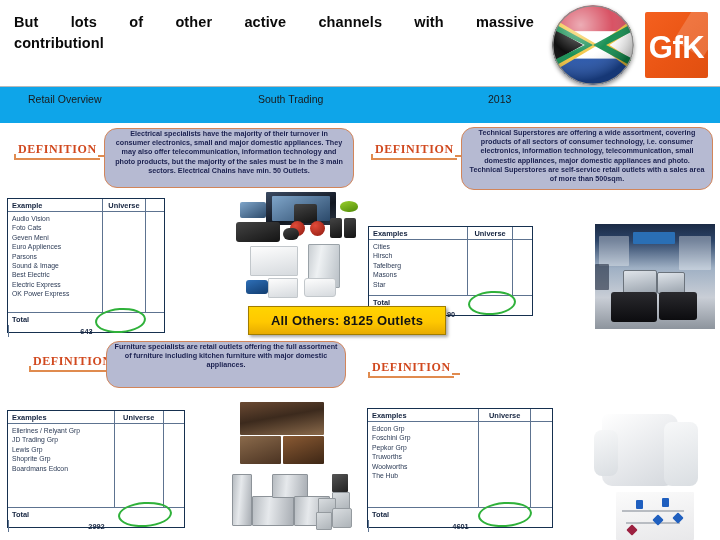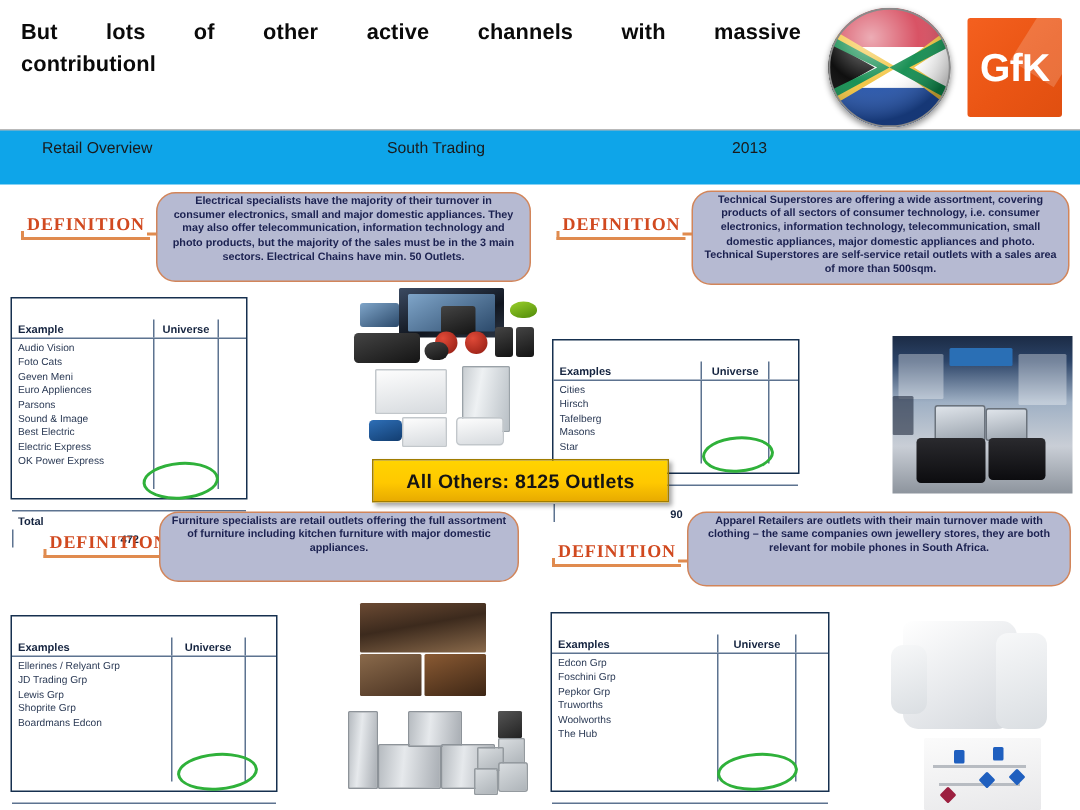--- a/index.html
+++ b/index.html
@@ -26,21 +26,21 @@
   }
   .flag-logo svg{display:block;width:100%;height:100%;}
 
   .gfk-logo{
     position:absolute;left:645px;top:12px;width:63px;height:66px;
     background:linear-gradient(135deg,#f4601f 0%,#ea5514 55%,#e04f10 100%);
     border-radius:2px;overflow:hidden;
   }
   .gfk-logo .gfk-text{
     position:absolute;left:0;right:0;top:18px;text-align:center;
-    color:#fff;font-size:26px;font-weight:bold;letter-spacing:-.5px;
+    color:#fff;font-size:31px;font-weight:bold;letter-spacing:-.5px;
     font-family:"Liberation Sans",sans-serif;
   }
   .gfk-logo .gfk-shine{
     position:absolute;right:-14px;top:-22px;width:34px;height:64px;
     background:rgba(255,255,255,.18);transform:rotate(32deg);
   }
 
   
   .subbar{
     position:absolute;left:0;top:86px;width:720px;height:36px;
@@ -88,21 +88,21 @@
     overflow:hidden;
   }
 
   
   .ex-table{
     position:absolute;border:1.4px solid #16304f;background:#fff;
     box-sizing:border-box;
   }
   .ex-table .row-head,
   .ex-table .row-total{
-    display:flex;font-size:7.4px;font-weight:bold;color:#14233f;margin-top:14px;
+    display:flex;font-size:7.4px;font-weight:bold;color:#14233f;
   }
   .ex-table .row-head{border-bottom:1px solid #5d7390;}
   .ex-table .row-total{border-top:1px solid #5d7390;flex-direction:column;}
   .ex-table .body{
     display:flex;
   }
   .ex-table .colL{flex:0 0 60%;box-sizing:border-box;padding:1.5px 4px;}
   .ex-table .colM{flex:0 0 28%;box-sizing:border-box;padding:1.5px 3px;
     border-left:1px solid #5d7390;text-align:center;}
   .ex-table .colR{flex:0 0 12%;box-sizing:border-box;
@@ -245,21 +245,21 @@
         <div class="name">Sound &amp; Image</div>
         <div class="name">Best Electric</div>
         <div class="name">Electric Express</div>
         <div class="name">OK Power Express</div>
       </div>
       <div class="colM"></div>
       <div class="colR"></div>
     </div>
     <div class="row-total">
       <div class="colL">Total</div>
-      <div class="colM total-val">472</div>
+      <div class="colM total-val">643</div>
       <div class="colR"></div>
     </div>
   </div>
   <div class="circle-mark" style="left:95px;top:180px;width:47px;height:21px;"></div>
 
   <div class="photo" style="left:232px;top:62px;width:135px;height:110px;">
     <div class="ph elec-tv" style="left:34px;top:2px;width:70px;height:33px;"></div>
     <div class="ph elec-screen" style="left:40px;top:6px;width:58px;height:25px;"></div>
     <div class="ph elec-screen" style="left:8px;top:12px;width:26px;height:16px;border-radius:2px;"></div>
     <div class="ph elec-green" style="left:108px;top:11px;width:18px;height:11px;"></div>
@@ -371,21 +371,20 @@
     <div class="ph f-app" style="left:84px;top:112px;width:14px;height:16px;"></div>
   </div>
 </div>
 
 <div class="quad q-br">
   <div class="def-label" style="left:12px;top:22px;">DEFINITION</div>
   <div class="def-rule" style="left:8px;top:38px;width:86px;"></div>
   <div class="def-rule-v" style="left:8px;top:34px;height:6px;"></div>
   <div class="def-rule" style="left:92px;top:35px;width:8px;"></div>
 
-  <div class="def-box" style="left:98px;top:3px;width:256px;height:50px;">Apparel Retailers are outlets with their main turnover made with clothing – the same companies own jewellery stores, they are both relevant for mobile phones in South Africa.</div>
 
   <div class="ex-table" style="left:7px;top:70px;width:186px;height:120px;">
     <div class="row-head">
       <div class="colL">Examples</div>
       <div class="colM">Universe</div>
       <div class="colR"></div>
     </div>
     <div class="body" style="height:85px;">
       <div class="colL">
         <div class="name">Edcon Grp</div>

